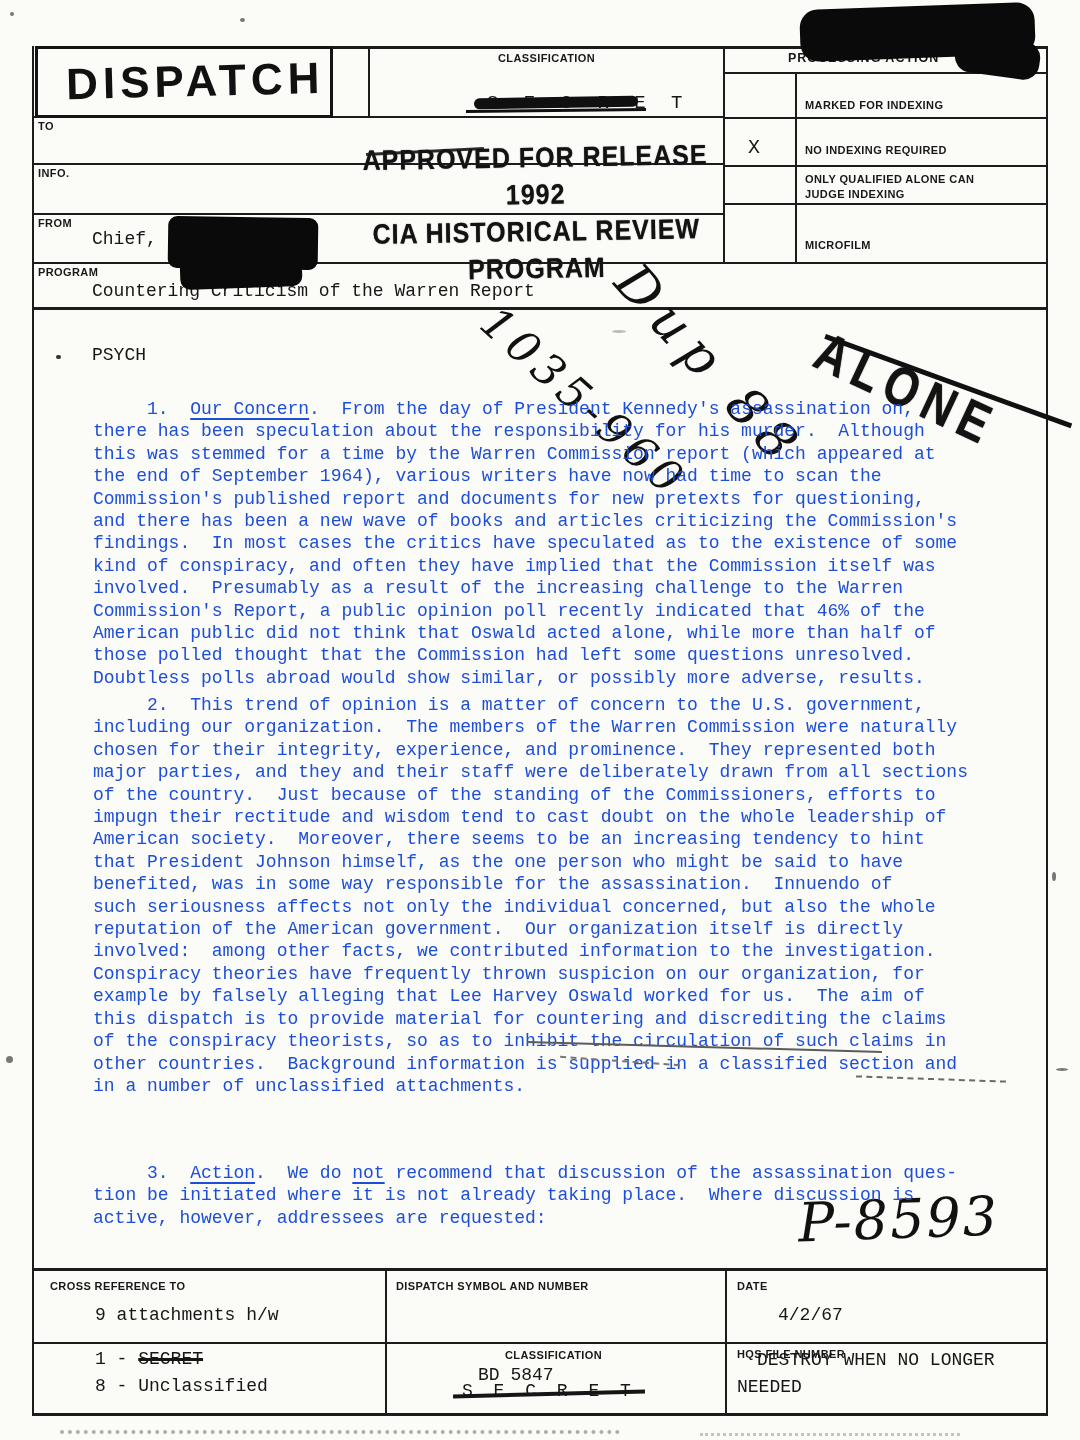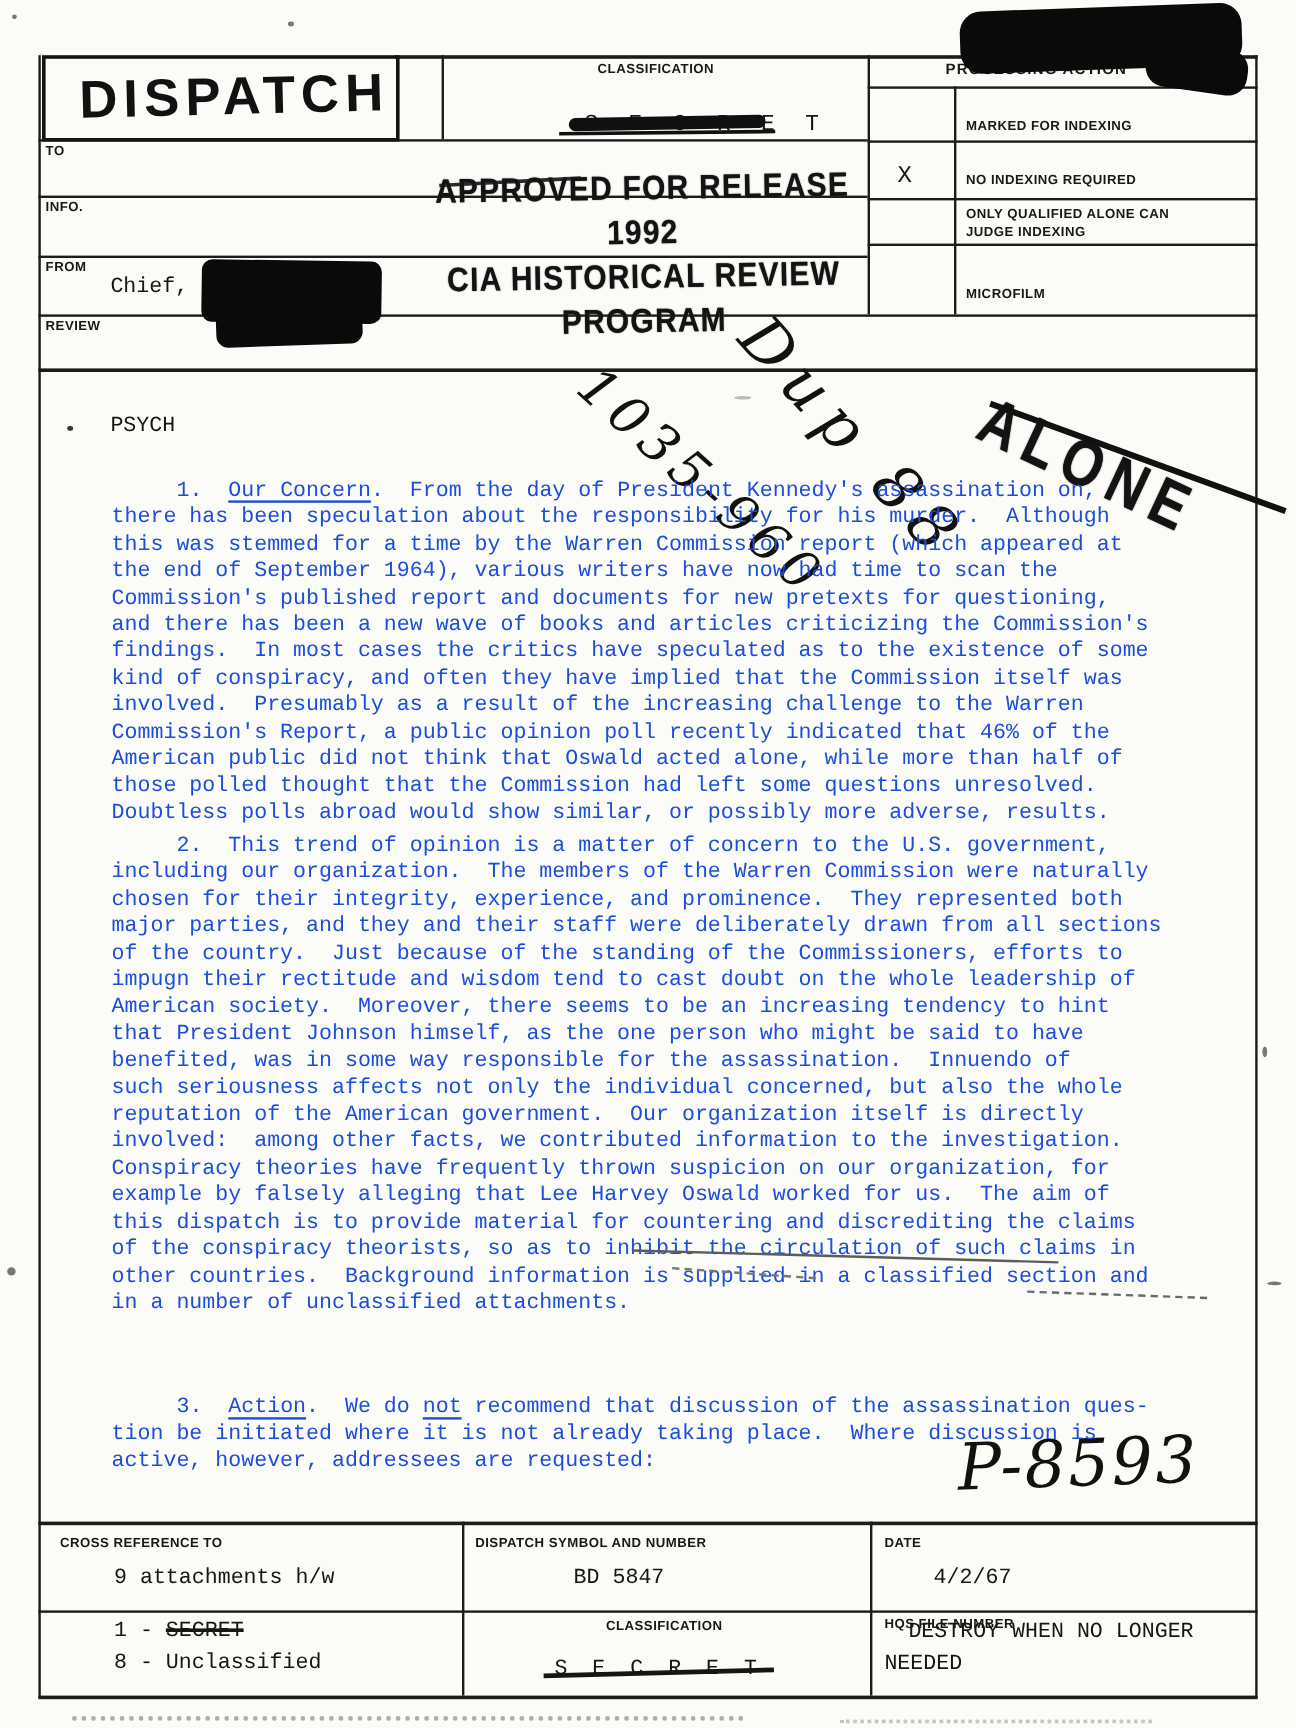--- a/index.html
+++ b/index.html
@@ -90,21 +90,21 @@
   #l-f-mid{left:32px;top:1342px;width:1016px;}
   #l-f-bot{left:32px;top:1413px;width:1016px;height:3px;}
   #v-f1{left:385px;top:1268px;height:145px;}
   #v-f2{left:725px;top:1268px;height:145px;}
   #lbl-cross{left:50px;top:1280px;}
   #lbl-symbol{left:396px;top:1280px;}
   #lbl-date{left:737px;top:1280px;}
   #lbl-class2{left:505px;top:1349px;}
   #lbl-hqs{left:737px;top:1348px;}
   #val-cross{left:95px;top:1305px;}
-  #val-symbol{left:478px;top:1305px;}
+  #val-symbol{left:478px;top:1365px;}
   #val-date{left:778px;top:1305px;}
   #val-count1{left:95px;top:1349px;}
   #val-count2{left:95px;top:1376px;text-align:center;}
   #val-class2{left:462px;top:1381px;letter-spacing:5px;}
   #class2-bar{position:absolute;left:453px;top:1392px;width:192px;height:4px;background:#151515;transform:rotate(-1.5deg);}
   #val-hqs{left:757px;top:1350px;}
   #val-hqs2{left:737px;top:1377px;}
   
   #noise-bottom{position:absolute;left:60px;top:1430px;width:560px;border-top:4px dotted rgba(30,30,30,.35);}
   #noise-bottom2{position:absolute;left:700px;top:1433px;width:260px;border-top:3px dotted rgba(30,30,30,.25);}
@@ -148,21 +148,22 @@
   <div class="lbl" id="lbl-r2">NO INDEXING REQUIRED</div>
   <div class="lbl" id="lbl-r3">ONLY QUALIFIED ALONE CAN JUDGE INDEXING</div>
   <div class="lbl" id="lbl-r4">MICROFILM</div>
   <div class="mono" id="mark-x">X</div>
 
   <div class="lbl" id="lbl-to">TO</div>
   <div id="strike-bases"></div>
   <div class="lbl" id="lbl-info">INFO.</div>
   <div class="lbl" id="lbl-from">FROM</div>
   <div class="mono" id="val-from">Chief,</div>
-  <div class="lbl" id="lbl-subject">REVIEW</div>
+  <div class="lbl" id="lbl-subject">PROGRAM</div>
+  <div class="mono" id="val-subject">Countering Criticism of the Warren Report</div>
   <div class="lbl" id="lbl-action"></div>
 
   <div class="redaction" id="redact-top"></div>
   <div class="redaction" id="redact-top2"></div>
   <div class="redaction" id="redact-from"></div>
   <div class="redaction" id="redact-from2"></div>
 
   <div id="stamp-release">
     <div>APPROVED FOR RELEASE 1992</div>
     <div>CIA HISTORICAL REVIEW PROGRAM</div>

